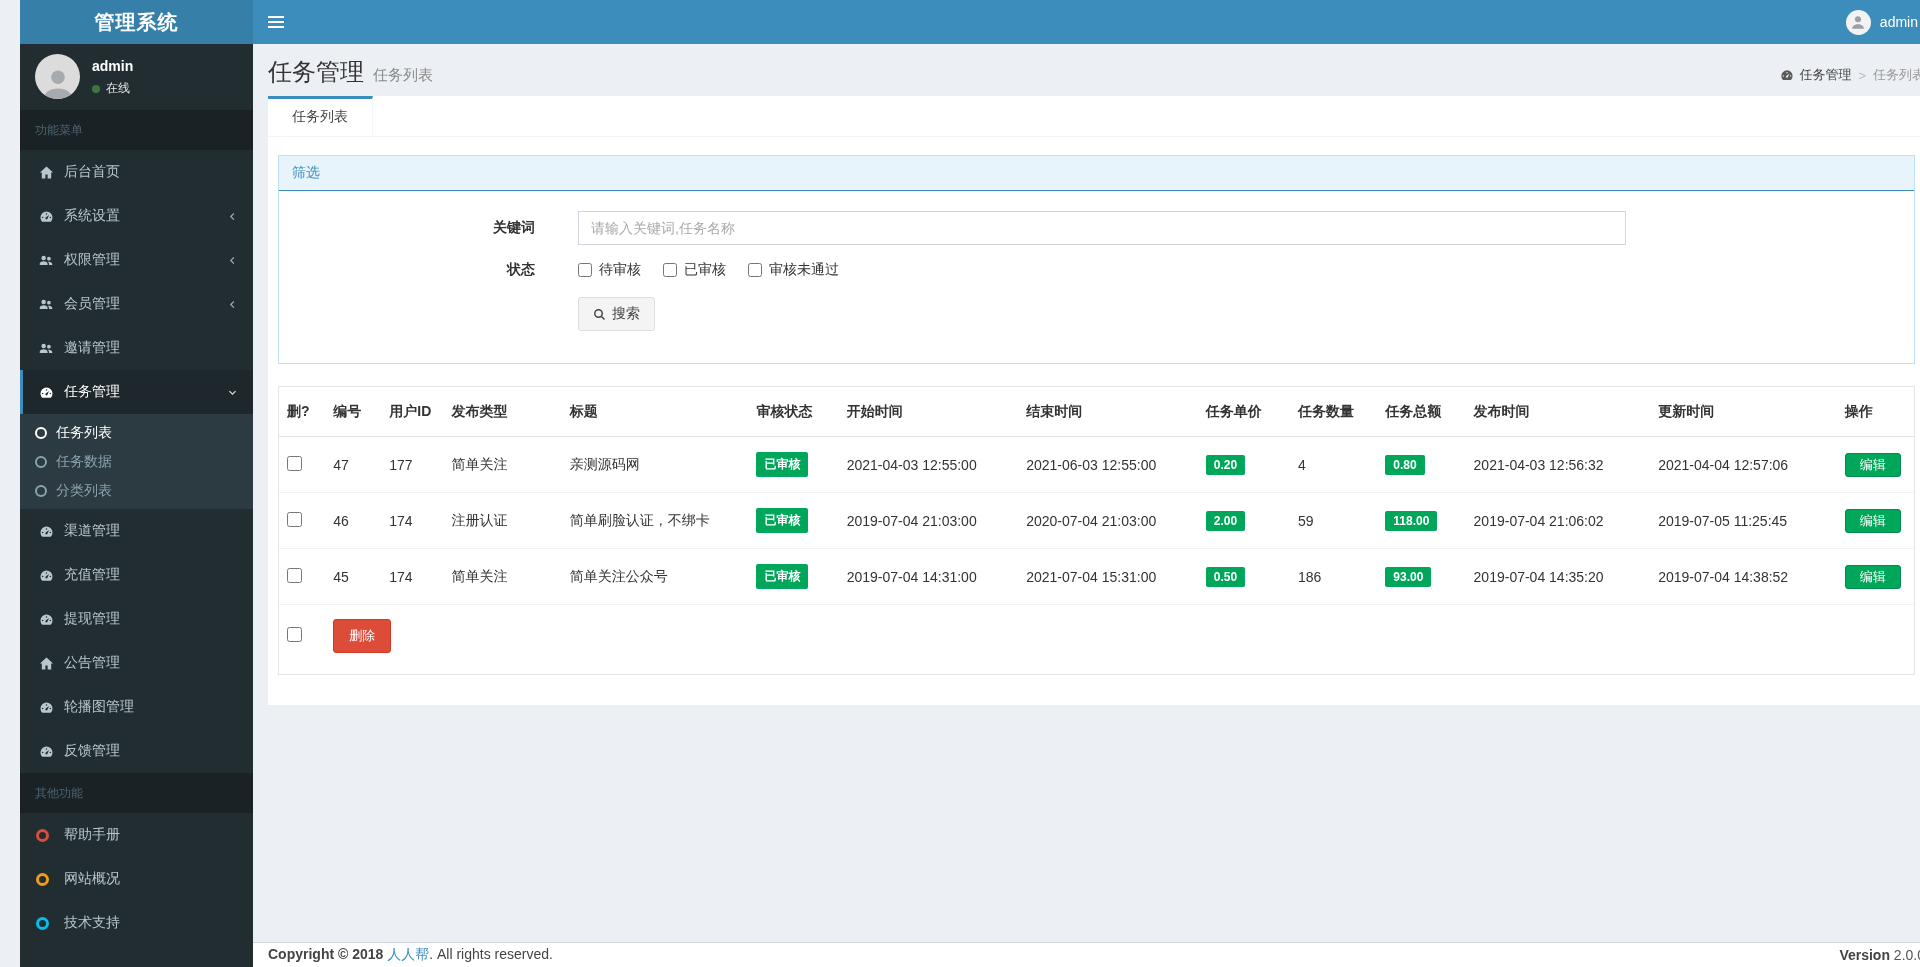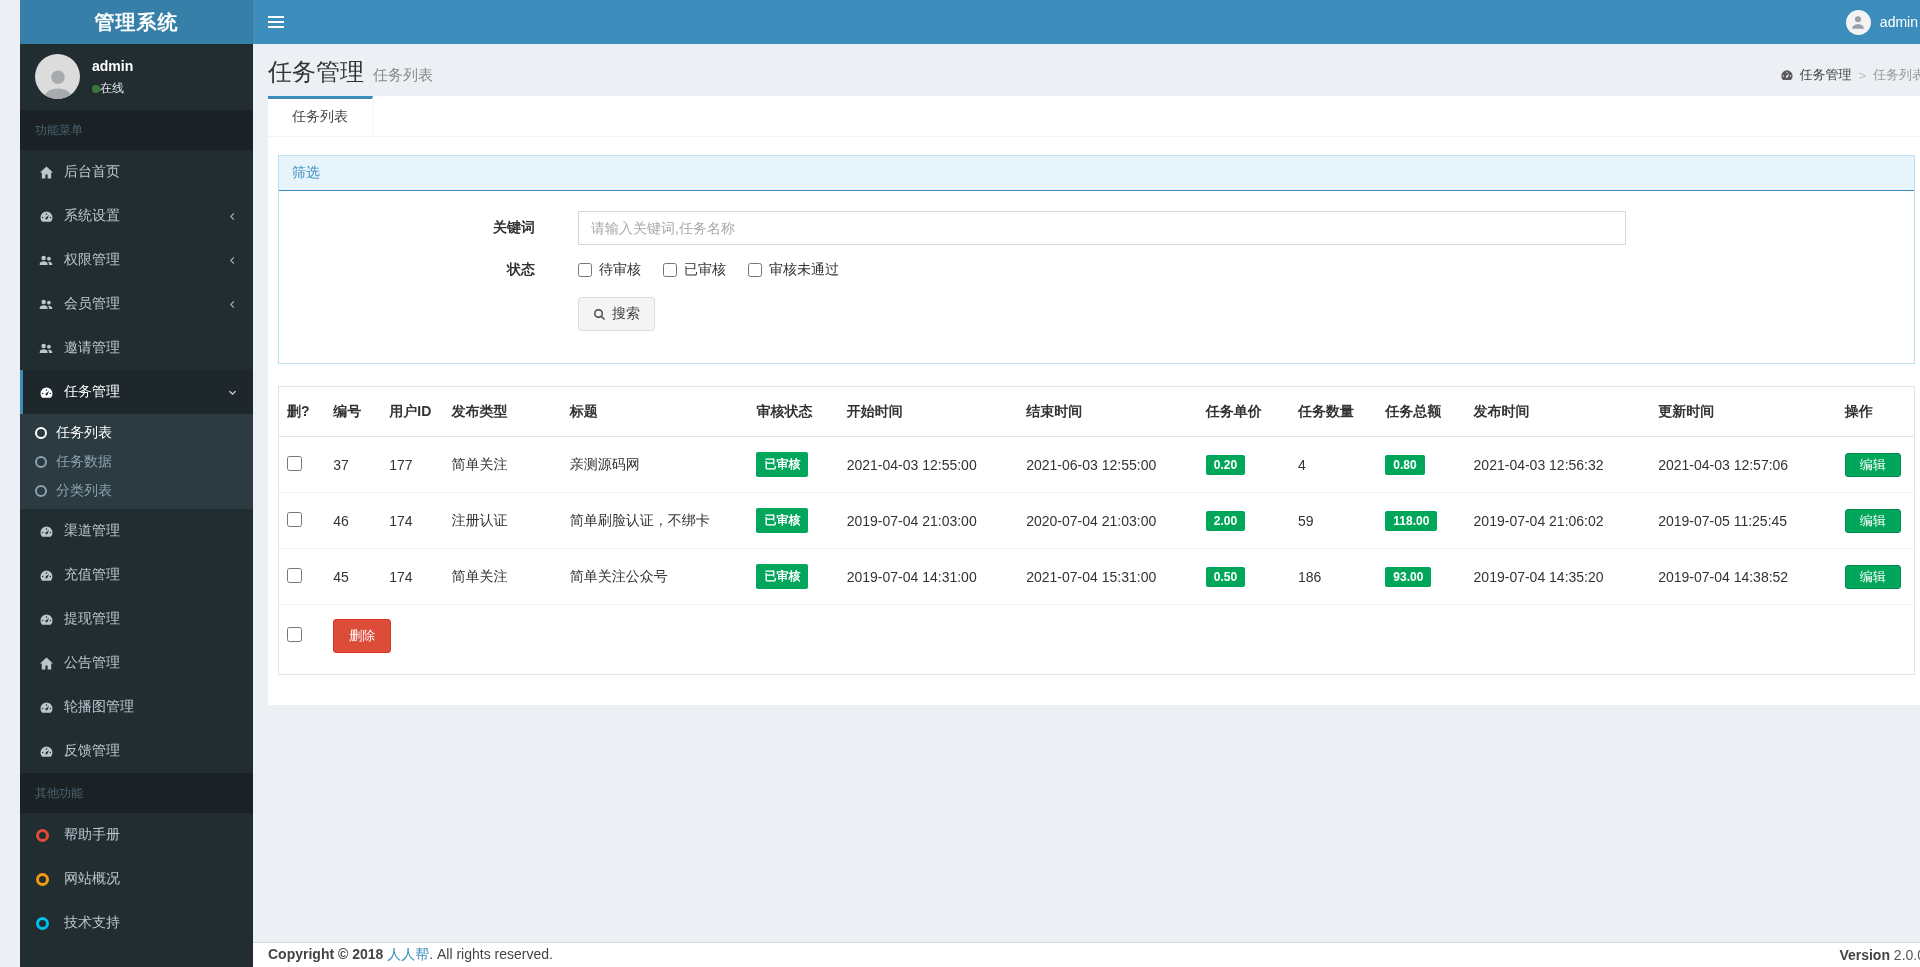--- a/index.html
+++ b/index.html
@@ -20,21 +20,21 @@
   .browser-strip i { display:block; height:3px; }
   .browser-strip .b1 { width:72px; background:#4da3e8; }
   .browser-strip .b2 { width:36px; background:#cfe8fa; }
 
   
   .sidebar { position:absolute; top:44px; left:0; bottom:0; width:233px; background:#222d32; color:#b8c7ce; font-size:14px; }
   .user-panel { display:flex; gap:12px; padding:10px 15px; height:66px; }
   .user-avatar { width:45px; height:45px; border-radius:50%; background:#dcdcdc; overflow:hidden; flex:none; display:flex; align-items:flex-end; justify-content:center; }
   .user-info { padding-top:4px; }
   .user-name { color:#fff; font-weight:bold; font-size:14px; }
-  .user-status { margin-top:6px; font-size:12px; color:#e8eaec; display:flex; align-items:center; }
+  .user-status { margin-top:6px; font-size:12px; color:#e8eaec; display:flex; align-items:center; gap:6px; }
   .status-dot { width:8px; height:8px; border-radius:50%; background:#3c763d; }
   .menu-header { background:#1a2226; color:#4b646f; font-size:12px; padding:0 15px; height:40px; display:flex; align-items:center; }
   .menu-item { display:flex; align-items:center; height:44px; padding:0 15px 0 12px; border-left:3px solid transparent; cursor:pointer; }
   .menu-item.active { background:#1e282c; border-left-color:#3c8dbc; color:#fff; }
   .mi { width:22px; margin-right:7px; display:flex; align-items:center; justify-content:center; flex:none; }
   .mi svg { display:block; }
   .chev { margin-left:auto; display:flex; align-items:center; opacity:.85; }
   .submenu { background:#2c3b41; padding:4px 0; }
   .submenu-item { display:flex; align-items:center; height:29px; padding:0 15px; color:#8aa4af; cursor:pointer; }
   .submenu-item.active { color:#fff; }
@@ -394,32 +394,32 @@
                   <th>任务数量</th>
                   <th>任务总额</th>
                   <th>发布时间</th>
                   <th>更新时间</th>
                   <th>操作</th>
                 </tr>
               </thead>
               <tbody>
                 <tr>
                   <td><input type="checkbox" class="row-checkbox" style=""></td>
-                  <td>37</td>
+                  <td>47</td>
                   <td>177</td>
                   <td>简单关注</td>
                   <td>亲测源码网</td>
                   <td><span class="label-status">已审核</span></td>
                   <td>2021-04-03 12:55:00</td>
                   <td>2021-06-03 12:55:00</td>
                   <td><span class="badge-green">0.20</span></td>
                   <td>4</td>
                   <td><span class="badge-green">0.80</span></td>
                   <td>2021-04-03 12:56:32</td>
-                  <td>2021-04-03 12:57:06</td>
+                  <td>2021-04-04 12:57:06</td>
                   <td><button class="btn-edit">编辑</button></td>
                 </tr>
                 <tr>
                   <td><input type="checkbox" class="row-checkbox" style=""></td>
                   <td>46</td>
                   <td>174</td>
                   <td>注册认证</td>
                   <td>简单刷脸认证，不绑卡</td>
                   <td><span class="label-status">已审核</span></td>
                   <td>2019-07-04 21:03:00</td>

